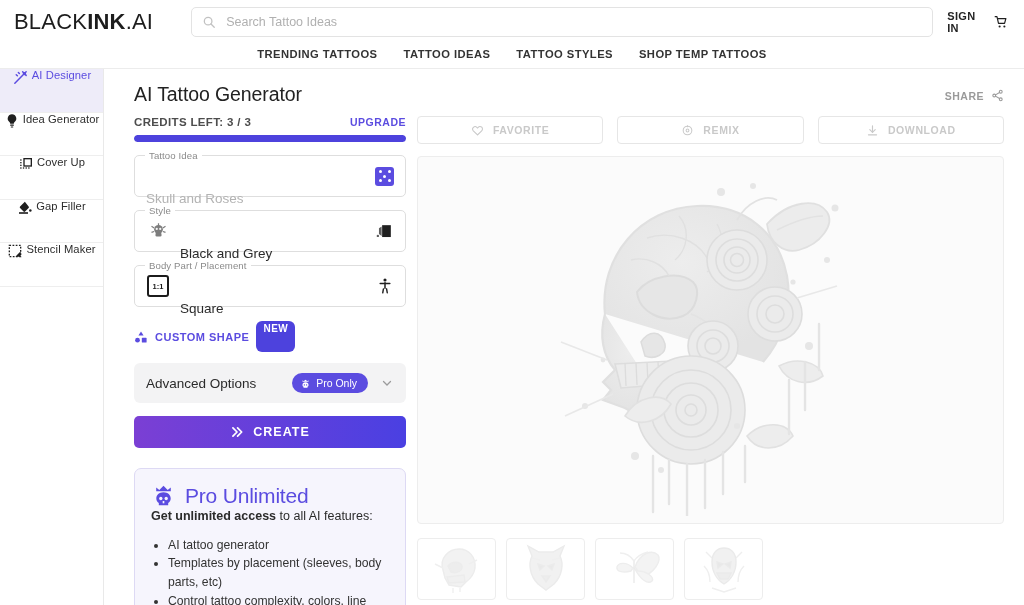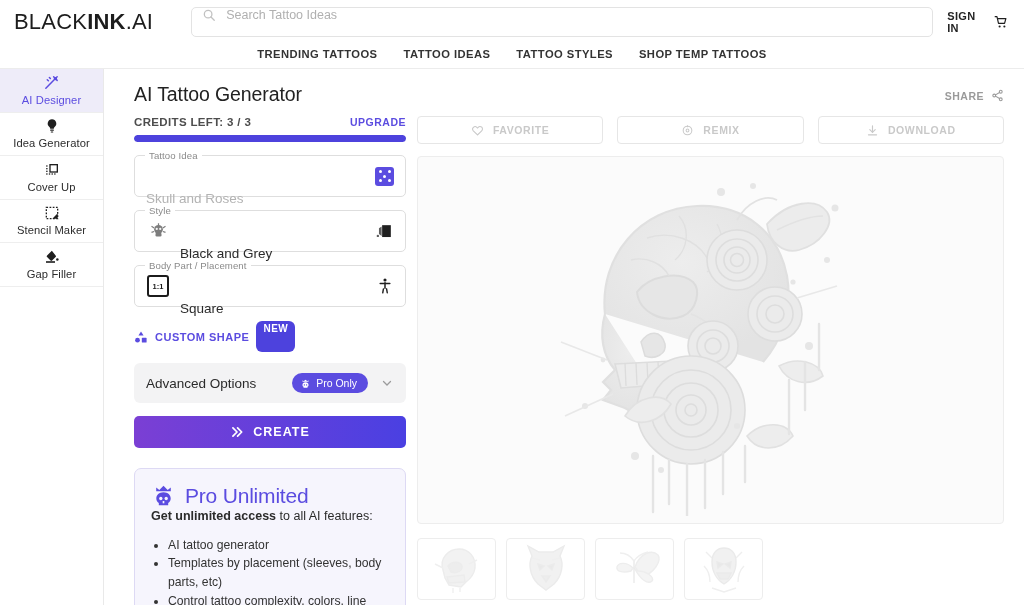--- a/index.html
+++ b/index.html
@@ -17,21 +17,21 @@
   .header {
     height: 44px; display: flex; align-items: center;
     padding: 0 16px 0 14px; background: #fff;
   }
   .logo { font-size: 22px; letter-spacing: .2px; color: #1d1d1d; white-space: nowrap; }
   .logo .l-light { font-weight: 300; }
   .logo .l-bold { font-weight: 700; }
   .search {
     flex: 0 0 742px; height: 30px; margin-left: 38px;
     border: 1px solid #e3e3e3; border-radius: 5px;
-    display: flex; align-items: flex-start; padding: 0 10px; background: #fff;
+    display: flex; align-items: center; padding: 0 10px; background: #fff;
   }
   .search .mag { width: 14px; height: 14px; flex: 0 0 14px; opacity: .45; }
   .search input {
     border: 0; outline: 0; flex: 1; margin-left: 10px;
     font-family: "Liberation Sans", sans-serif; font-size: 12.5px; color: #555;
     background: transparent;
   }
   .search input::placeholder { color: #b0b0b0; }
   .hdr-right { margin-left: auto; display: flex; align-items: center; gap: 12px; padding-left: 14px; }
   .signin { font-size: 11px; font-weight: 700; letter-spacing: .4px; color: #242424; cursor: pointer; }
@@ -46,21 +46,21 @@
   .nav span { cursor: pointer; white-space: nowrap; }
   .hdr-divider { height: 1px; background: #ececec; }
 
   
   .body { display: flex; height: 537px; }
 
   
   .sidebar { width: 104px; flex: 0 0 104px; border-right: 1px solid #e9e9e9; background: #fff; }
   .side-item {
     height: 43.5px; border-bottom: 1px solid #eeeeee;
-    display: flex; flex-direction: column; align-items: center; justify-content: center;
+    display: flex; flex-direction: row; justify-content: center;
     gap: 3px; cursor: pointer; color: #2c2c2c;
   }
   .side-item .si-label { font-size: 11.2px; letter-spacing: .1px; white-space: nowrap; }
   .side-item svg { display: block; }
   .side-item.active { background: #eeecf9; color: #5b4ce0; }
   .side-item.active .si-label { color: #5b4ce0; }
 
   
   .main { flex: 1; padding: 14px 20px 0 30px; position: relative; }
   .main-top { display: flex; align-items: flex-start; }
@@ -233,34 +233,34 @@
               <rect x="3.3" y="17" width="2" height="2"></rect>
             <rect x="7.3" y="17" width="2" height="2"></rect>
               <rect x="11.3" y="17" width="2" height="2"></rect>
             <rect x="15.3" y="17" width="2" height="2"></rect>
           </g>
         </svg>
         <span class="si-label">Cover Up</span>
       </div>
 
       <div class="side-item">
-        <svg width="16" height="16" viewBox="0 0 24 24">
-          <rect x="3.5" y="3.5" width="17" height="17" fill="none" stroke="#1f1f1f" stroke-width="2" stroke-dasharray="2.6 2.2"></rect>
-          <path d="M12.5 20.5 20.5 12.5 20.5 20.5 Z" fill="#1f1f1f"></path>
-        </svg>
-        <span class="si-label">Stencil Maker</span>
-      </div>
-
-      <div class="side-item">
         <svg width="16" height="16" viewBox="0 0 24 24" fill="#1f1f1f">
           <path d="M11.8 2.6 9.9 4.5 4.6 9.8a1.6 1.6 0 0 0 0 2.3l5.2 5.2a1.6 1.6 0 0 0 2.3 0l5.3-5.3a1.6 1.6 0 0 0 0-2.3z"></path>
           <rect x="3" y="18.3" width="13.5" height="2.4"></rect>
           <circle cx="20" cy="15.6" r="1.9"></circle>
         </svg>
         <span class="si-label">Gap Filler</span>
+      </div>
+
+      <div class="side-item">
+        <svg width="16" height="16" viewBox="0 0 24 24">
+          <rect x="3.5" y="3.5" width="17" height="17" fill="none" stroke="#1f1f1f" stroke-width="2" stroke-dasharray="2.6 2.2"></rect>
+          <path d="M12.5 20.5 20.5 12.5 20.5 20.5 Z" fill="#1f1f1f"></path>
+        </svg>
+        <span class="si-label">Stencil Maker</span>
       </div>
     </div>
 
     <div class="main">
 
       <div class="main-top">
         <div class="page-title">AI Tattoo Generator</div>
         <div class="share">
           <span>SHARE</span>
           <svg width="13" height="13" viewBox="0 0 24 24" fill="none" stroke="#9a9a9a" stroke-width="2">

